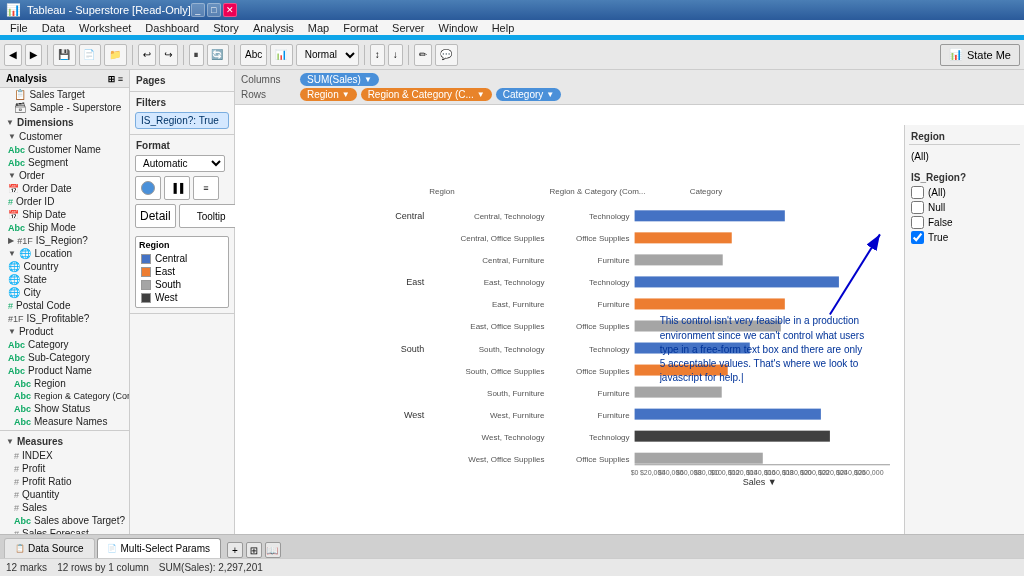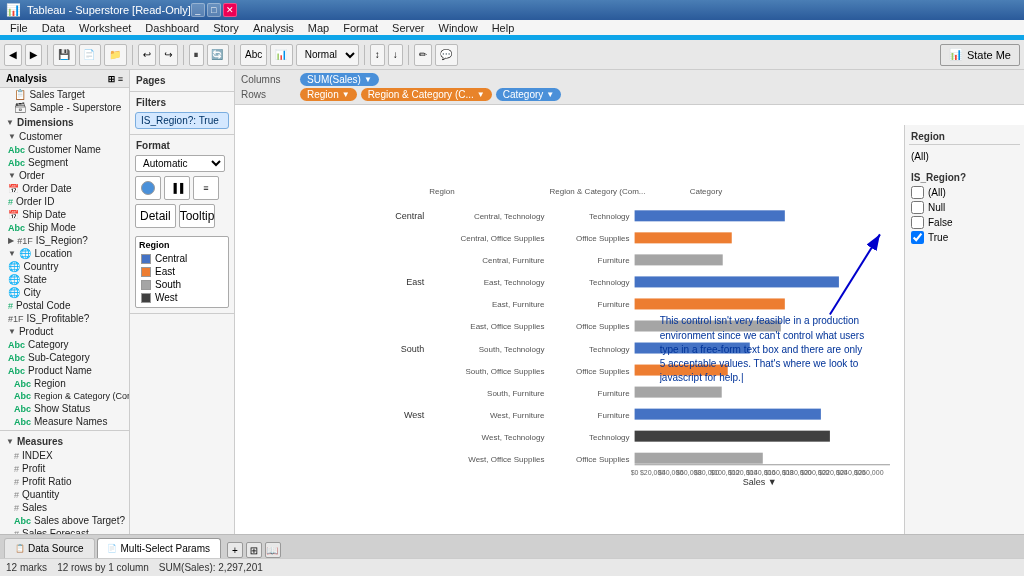--- a/index.html
+++ b/index.html
@@ -548,21 +548,21 @@
           <span class="size-bars">▐▐</span>
         </div>
         <div class="marks-btn">
           <span class="label-lines">≡</span>
         </div>
       </div>
       <div class="marks-row">
         <div class="marks-btn" style="font-size:12px;width:auto;padding:0 4px;">
           <span>Detail</span>
         </div>
-        <div class="marks-btn" style="font-size:12px;width:auto;padding:0 0;">
+        <div class="marks-btn" style="font-size:10px;width:auto;padding:0 17px;">
           <span>Tooltip</span>
         </div>
       </div>
 
       <div class="marks-row" style="margin-top:4px;">
         <div style="background:white;border:1px solid #aaa;border-radius:2px;padding:3px;width:100%;font-size:9px;">
           <div style="font-weight:bold;margin-bottom:2px;">Region</div>
           <div class="region-item">
             <div class="region-color-box" style="background:#4472c4;"></div>
             <span>Central</span>

